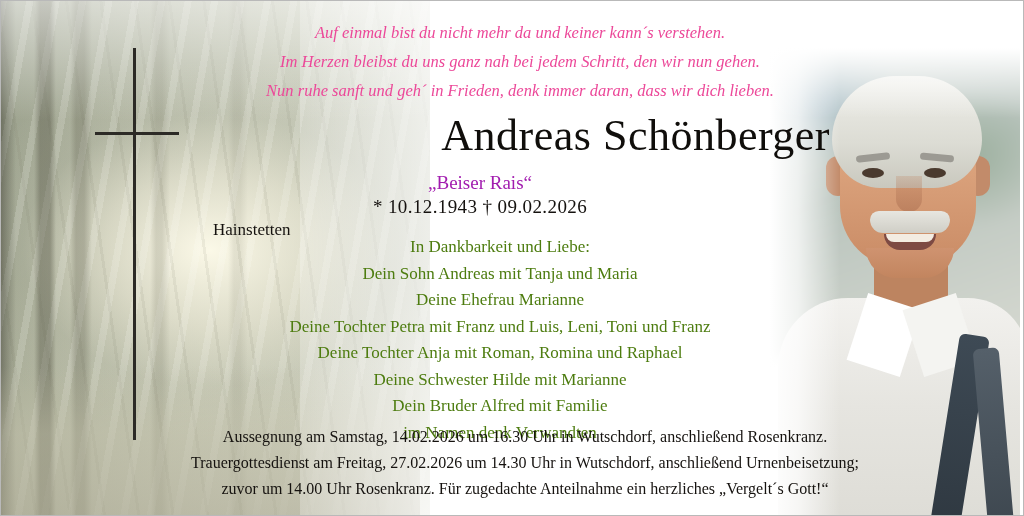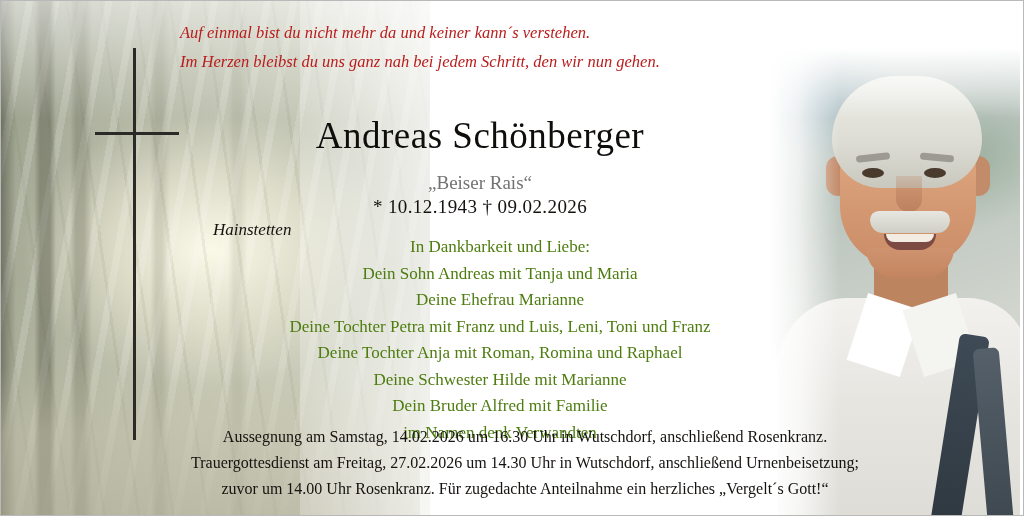--- a/index.html
+++ b/index.html
@@ -252,63 +252,62 @@
     position: absolute;
     left: 0; top: 0;
     width: 1024px;
     height: 516px;
   }
   .verse {
     position: absolute;
     left: 180px;
     top: 18px;
     width: 680px;
-    text-align: left;
+    text-align: center;
     font-style: italic;
     font-size: 16.5px;
     line-height: 29px;
-    color: #b91c1c;
+    color: #ec4899;
   }
   .name {
     position: absolute;
     left: 130px;
     top: 108px;
     width: 700px;
-    text-align: center;
-    font-size: 37px;
+    text-align: right;
+    font-size: 44px;
     line-height: 56px;
     letter-spacing: 0.5px;
     color: #100e0b;
   }
   .nickname {
     position: absolute;
     left: 130px;
     top: 172px;
     width: 700px;
     text-align: center;
     font-size: 19px;
-    color: #737373;
+    color: #a21caf;
   }
   .dates {
     position: absolute;
     left: 130px;
     top: 196px;
     width: 700px;
     text-align: center;
     font-size: 19px;
     letter-spacing: 0.4px;
     color: #15120f;
   }
   .place {
     position: absolute;
     left: 213px;
     top: 220px;
     font-size: 17px;
     color: #15120f;
-    font-style: italic;
   }
   .family {
     position: absolute;
     left: 180px;
     top: 234px;
     width: 640px;
     text-align: center;
     font-size: 17px;
     line-height: 26.5px;
     color: #4d7c0f;
@@ -372,20 +371,21 @@
     <div class="mustache"></div>
     <div class="fade-left"></div>
     <div class="fade-top"></div>
   </div>
 
   <div class="content">
 
     <div class="verse">
       <span class="line">Auf einmal bist du nicht mehr da und keiner kann´s verstehen.</span>
       <span class="line">Im Herzen bleibst du uns ganz nah bei jedem Schritt, den wir nun gehen.</span>
+      <span class="line">Nun ruhe sanft und geh´ in Frieden, denk immer daran, dass wir dich lieben.</span>
     </div>
 
     <div class="name">Andreas Schönberger</div>
     <div class="nickname">„Beiser Rais“</div>
     <div class="dates">* 10.12.1943     † 09.02.2026</div>
     <div class="place">Hainstetten</div>
 
     <div class="family">
       <span class="line">In Dankbarkeit und Liebe:</span>
       <span class="line">Dein Sohn Andreas mit Tanja und Maria</span>

